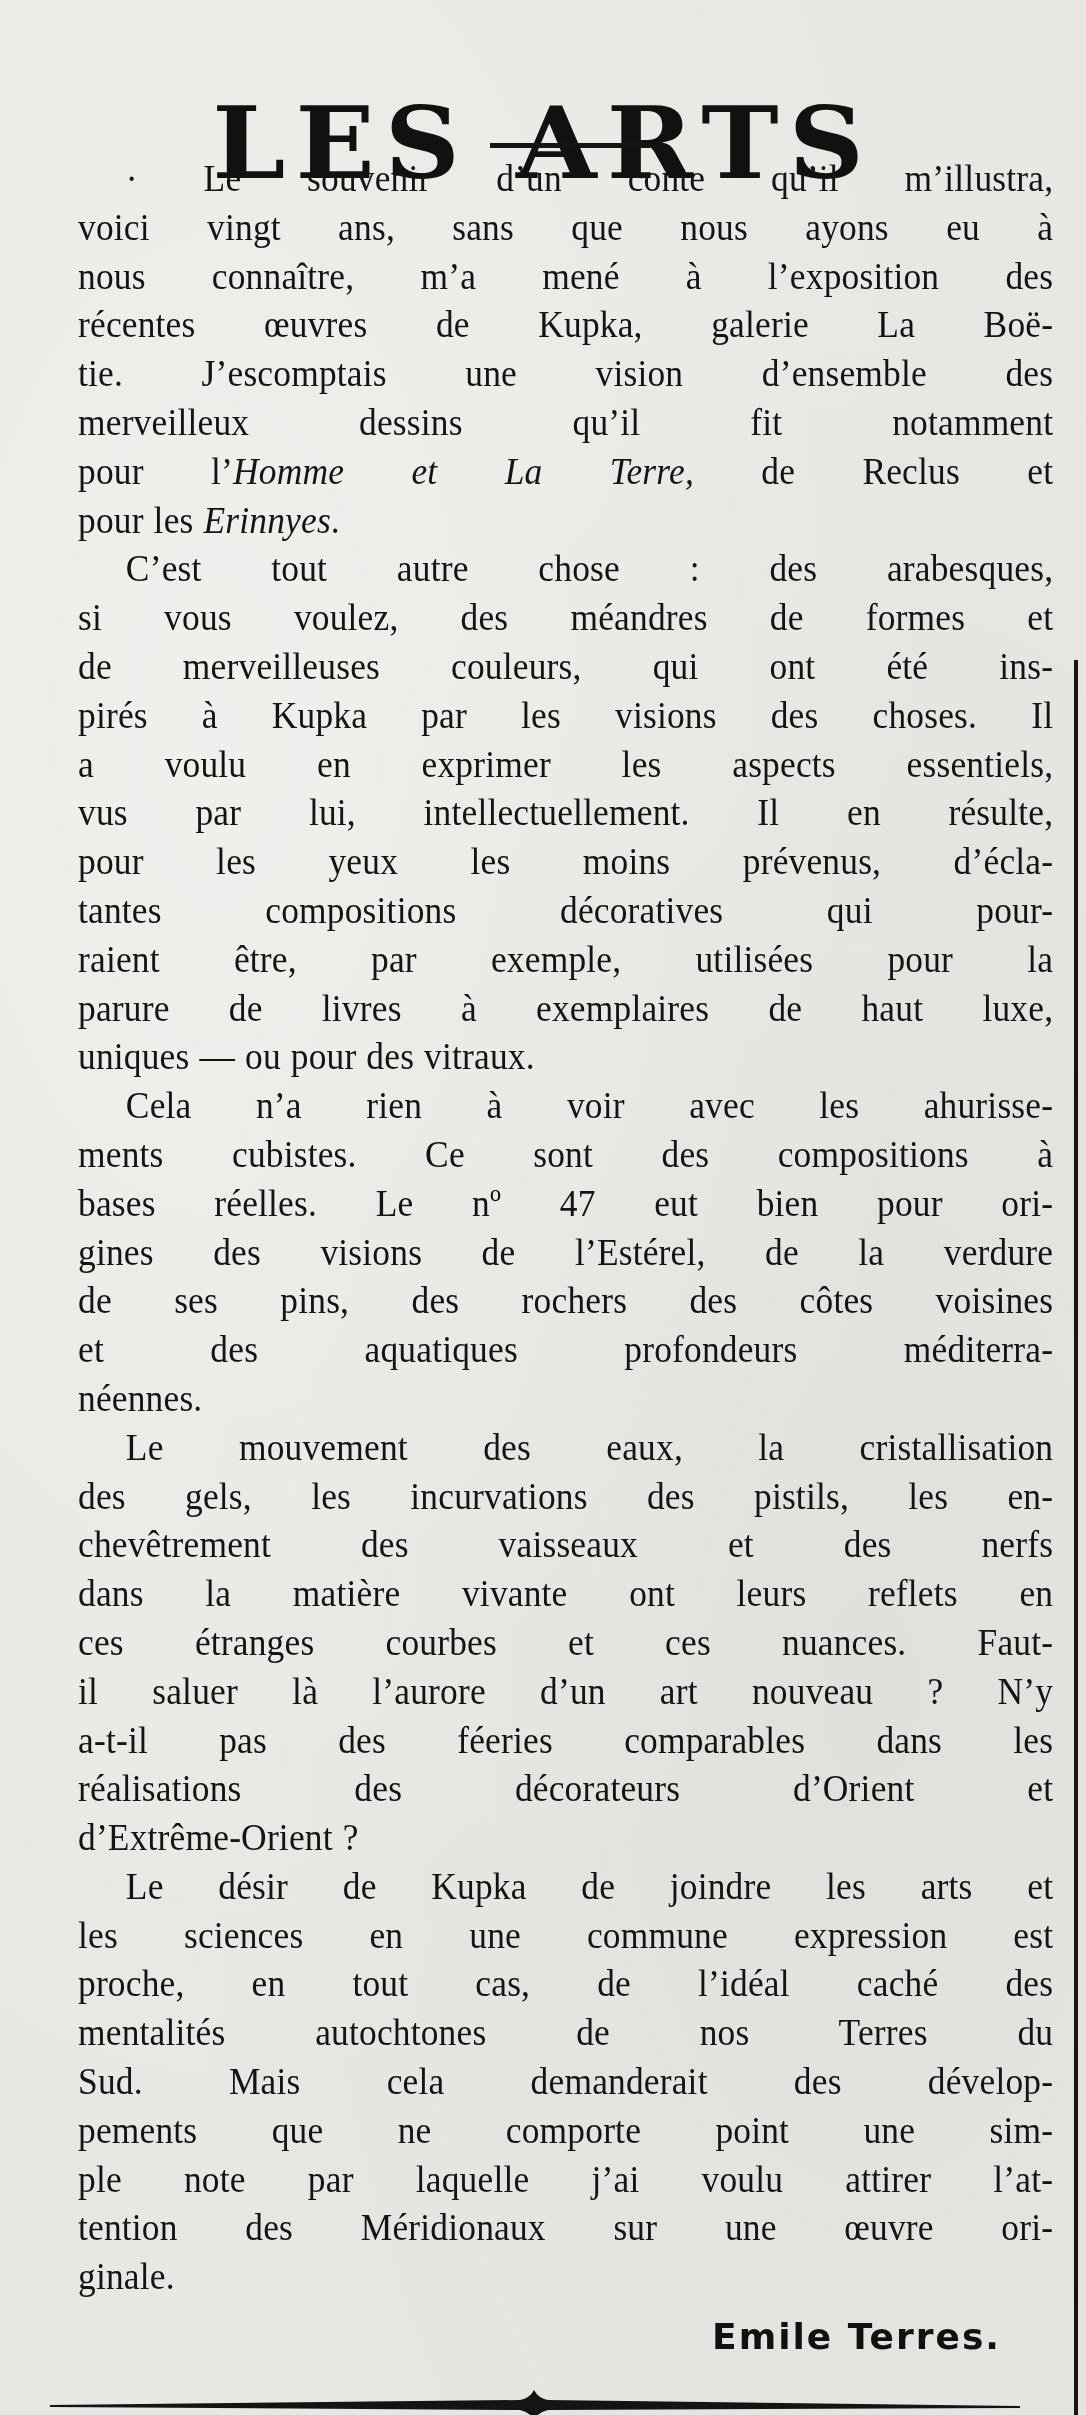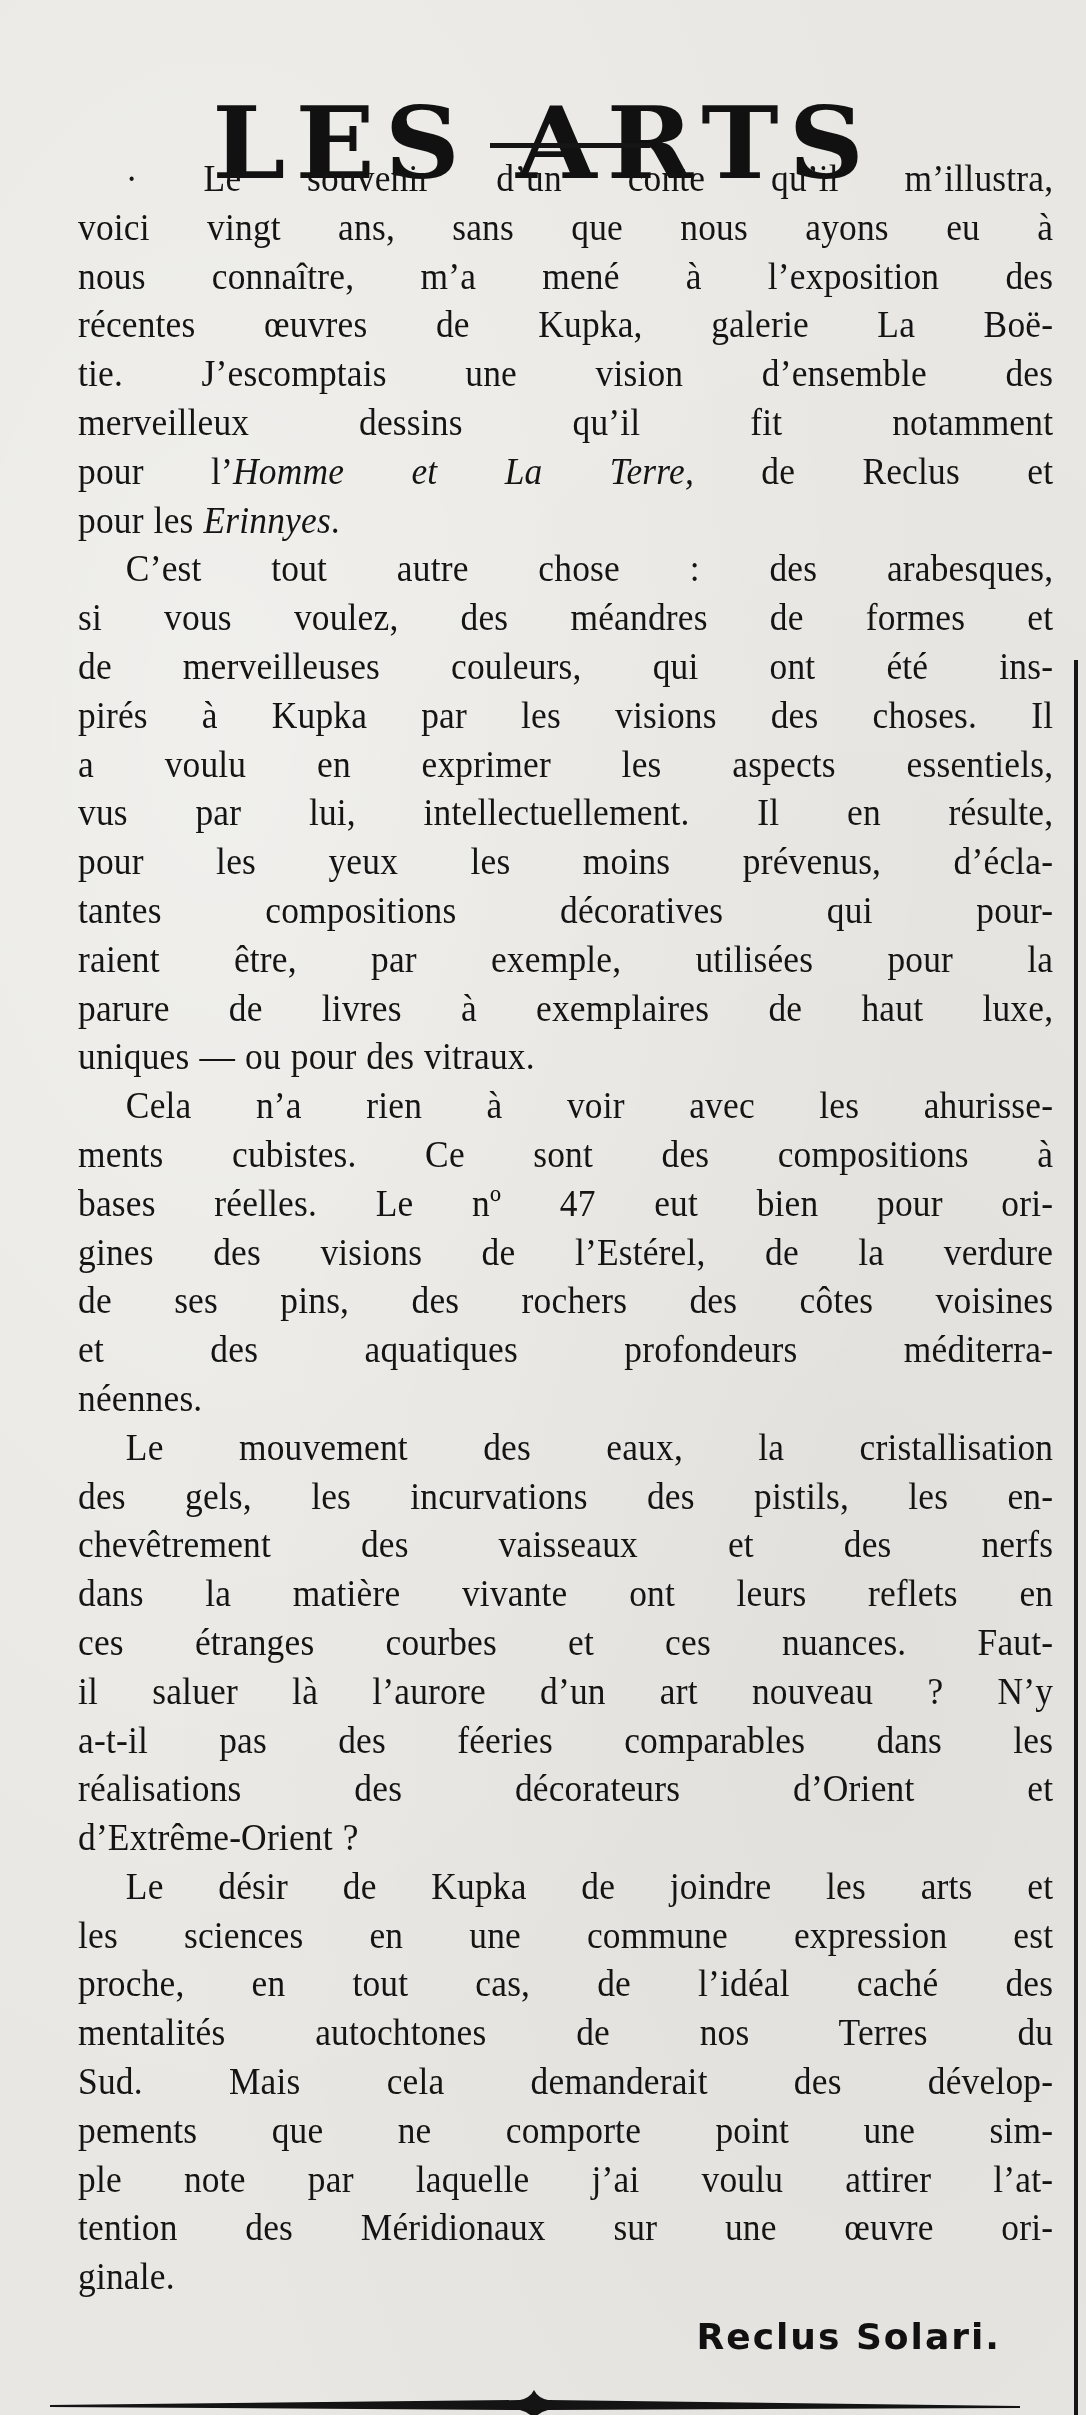--- a/index.html
+++ b/index.html
@@ -169,17 +169,17 @@
     <span class="line">proche, en tout cas, de l’idéal caché des</span>
     <span class="line">mentalités autochtones de nos Terres du</span>
     <span class="line">Sud. Mais cela demanderait des dévelop-</span>
     <span class="line">pements que ne comporte point une sim-</span>
     <span class="line">ple note par laquelle j’ai voulu attirer l’at-</span>
     <span class="line">tention des Méridionaux sur une œuvre ori-</span>
     <span class="line last">ginale.</span>
   </div>
 </div>
 
-<div class="signature">Reclus Solari.</div>
+<div class="signature">Emile Terres.</div>
 
 <svg class="bottom-rule" viewBox="0 0 970 30" preserveAspectRatio="none">
   <path d="M0,15 L470,10 Q480,8 484,0 Q488,8 498,10 L970,16 L970,18 L498,20 Q488,22 484,30 Q480,22 470,20 L0,17 Z" fill="#141414"></path>
 </svg>
 
 </body></html>

